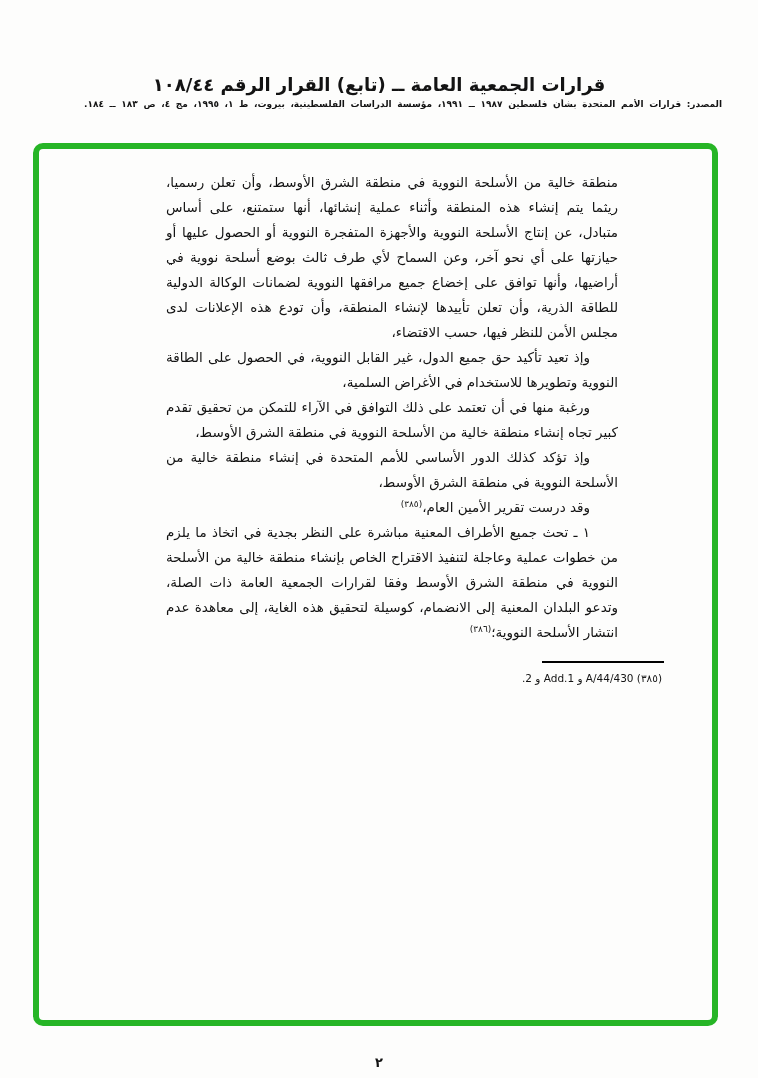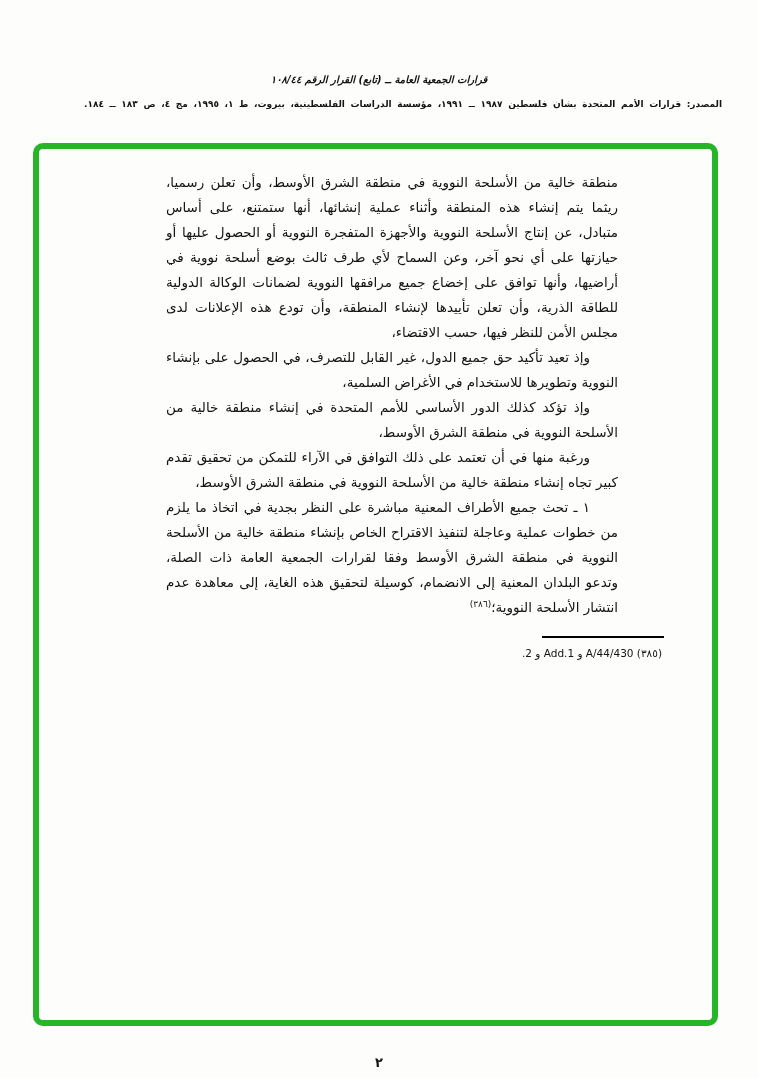--- a/index.html
+++ b/index.html
@@ -13,24 +13,23 @@
     font-family: "DejaVu Sans", sans-serif;
     color: #131313;
     overflow: hidden;
   }
   .header-title {
     position: absolute;
     top: 74px;
     left: 0; right: 0;
     text-align: center;
     direction: rtl;
-    font-size: 10px;
+    font-size: 18px;
     font-weight: bold;
     letter-spacing: 0.3px;
-    font-style: italic;
   }
   .source-line {
     position: absolute;
     top: 99px;
     left: 36px;
     right: 36px;
     direction: rtl;
     font-size: 9px;
     font-weight: bold;
     text-align: justify;
@@ -97,28 +96,29 @@
   <div class="header-title">قرارات الجمعية العامة ــ (تابع) القرار الرقم ١٠٨/٤٤</div>
 
   <div class="source-line">المصدر: قرارات الأمم المتحدة بشأن فلسطين ١٩٨٧ ــ ١٩٩١، مؤسسة الدراسات الفلسطينية، بيروت، ط ١، ١٩٩٥، مج ٤، ص ١٨٣ ــ ١٨٤.</div>
 
   <div class="frame" style="border-color: rgb(38, 181, 38);"></div>
 
   <div class="content">
 
     <p class="para continuation"><span class="lead"></span><span>منطقة خالية من الأسلحة النووية في منطقة الشرق الأوسط، وأن تعلن رسميا، ريثما يتم إنشاء هذه المنطقة وأثناء عملية إنشائها، أنها ستمتنع، على أساس متبادل، عن إنتاج الأسلحة النووية والأجهزة المتفجرة النووية أو الحصول عليها أو حيازتها على أي نحو آخر، وعن السماح لأي طرف ثالث بوضع أسلحة نووية في أراضيها، وأنها توافق على إخضاع جميع مرافقها النووية لضمانات الوكالة الدولية للطاقة الذرية، وأن تعلن تأييدها لإنشاء المنطقة، وأن تودع هذه الإعلانات لدى مجلس الأمن للنظر فيها، حسب الاقتضاء،</span><sup class="fn-ref"></sup></p>
 
-    <p class="para"><span class="lead">وإذ تعيد</span><span> تأكيد حق جميع الدول، غير القابل للتصرف، في الحصول على بإنشاء النووية وتطويرها للاستخدام في الأغراض السلمية،</span><sup class="fn-ref"></sup></p>
+    <p class="para"><span class="lead">وإذ تعيد</span><span> تأكيد حق جميع الدول، غير القابل النووية، في الحصول على الطاقة النووية وتطويرها للاستخدام في الأغراض السلمية،</span><sup class="fn-ref"></sup></p>
 
 
 
+    <p class="para"><span class="lead">ورغبة منها</span><span> في أن تعتمد على ذلك التوافق في الآراء للتمكن من تحقيق تقدم كبير تجاه إنشاء منطقة خالية من الأسلحة النووية في منطقة الشرق الأوسط،</span><sup class="fn-ref"></sup></p>
+
     <p class="para"><span class="lead">وإذ تؤكد كذلك</span><span> الدور الأساسي للأمم المتحدة في إنشاء منطقة خالية من الأسلحة النووية في منطقة الشرق الأوسط،</span><sup class="fn-ref"></sup></p>
 
-    <p class="para"><span class="lead">ورغبة منها</span><span> في أن تعتمد على ذلك التوافق في الآراء للتمكن من تحقيق تقدم كبير تجاه إنشاء منطقة خالية من الأسلحة النووية في منطقة الشرق الأوسط،</span><sup class="fn-ref"></sup></p>
-
+    <p class="para"><span class="lead">وقد درست</span><span> تقرير الأمين العام،</span><sup class="fn-ref">(٣٨٥)</sup></p>
 
     <p class="para"><span class="lead">١ ـ تحث</span><span> جميع الأطراف المعنية مباشرة على النظر بجدية في اتخاذ ما يلزم من خطوات عملية وعاجلة لتنفيذ الاقتراح الخاص بإنشاء منطقة خالية من الأسلحة النووية في منطقة الشرق الأوسط وفقا لقرارات الجمعية العامة ذات الصلة، وتدعو البلدان المعنية إلى الانضمام، كوسيلة لتحقيق هذه الغاية، إلى معاهدة عدم انتشار الأسلحة النووية؛</span><sup class="fn-ref">(٣٨٦)</sup></p>
 
     <div class="fn-rule"></div>
 
     <div class="footnotes">
       <p class="footnote"><span class="fn-marker">(٣٨٥)</span> <span>A/44/430 و Add.1 و 2.</span></p>
     </div>
 
   </div>

